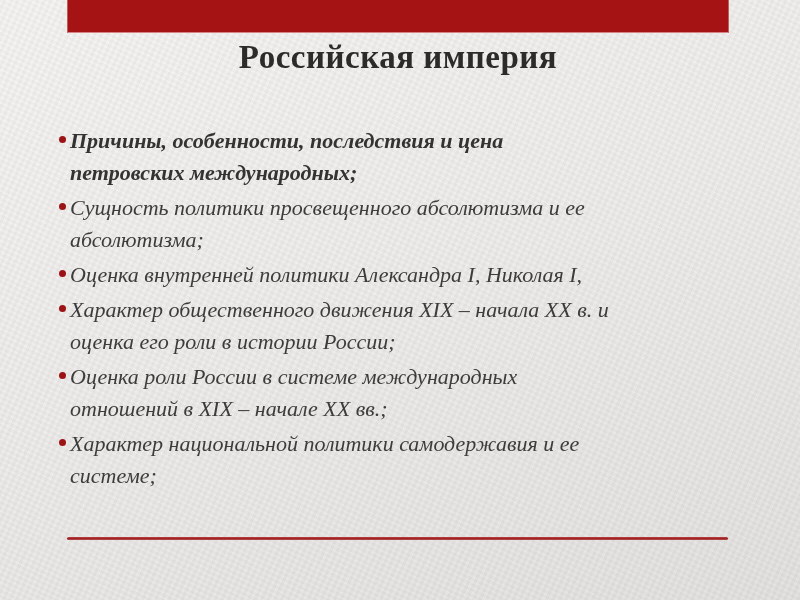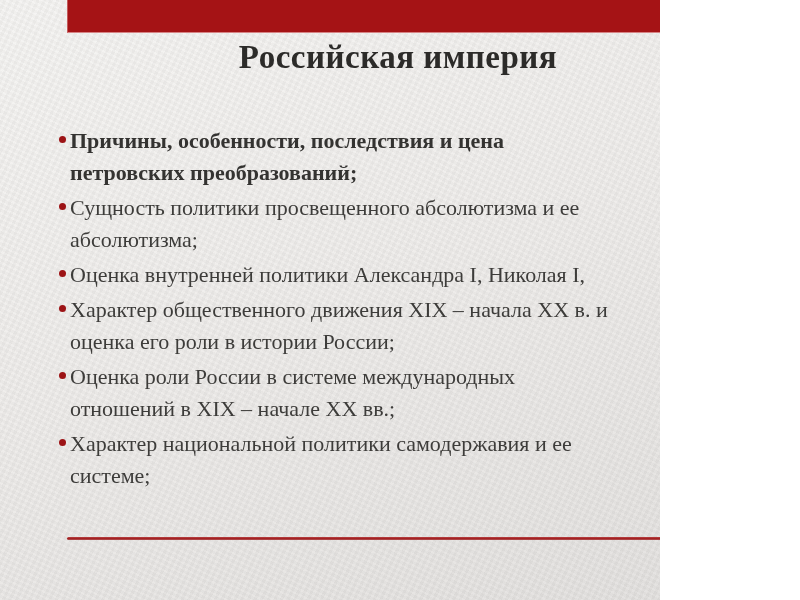--- a/index.html
+++ b/index.html
@@ -1,21 +1,21 @@
 <!DOCTYPE html>
 <html><head>
 <meta charset="utf-8">
 <style>
   html, body {
     margin: 0;
     padding: 0;
   }
   #slide {
     position: relative;
-    width: 660px;
+    width: 800px;
     height: 600px;
     overflow: hidden;
     font-family: "Liberation Serif", "DejaVu Serif", serif;
     
     background:
       repeating-linear-gradient(115deg, rgba(255,255,255,0.05) 0 3px, rgba(110,110,110,0.04) 3px 6px),
       repeating-linear-gradient(25deg,  rgba(255,255,255,0.04) 0 2px, rgba(100,100,100,0.035) 2px 5px),
       linear-gradient(160deg, #f4f3f1 0%, #edebe9 50%, #e2e0de 100%);
   }
   .top-bar {
@@ -40,20 +40,21 @@
     font-weight: bold;
     line-height: 41px;
     color: var(--title-color, #2c2b29);
     letter-spacing: 0.5px;
   }
   .bullet-list {
     position: absolute;
     left: 70px;
     top: 125px;
     width: 675px;
+    font-style: italic;
   }
   .bullet {
     position: relative;
     margin-bottom: 3px;
   }
   .bullet .dot {
     position: absolute;
     left: -11px;
     top: 11px;
     width: 7px;
@@ -85,21 +86,21 @@
 <body>
 
 <div id="slide" style="--accent-red: #a51315; --divider-red: #a21d1f; --dot-red: #9c1315; --title-color: #2c2b29; --body-color: #3d3c3a;">
   <div class="top-bar"></div>
   <div class="title">Российская империя</div>
   <div class="bullet-list">
       <div class="bullet bold">
         <span class="dot"></span>
         <div class="lines">
           <div>Причины, особенности, последствия и цена</div>
-          <div>петровских преобразований;</div>
+          <div>петровских международных;</div>
         </div>
       </div>
       <div class="bullet">
         <span class="dot"></span>
         <div class="lines">
           <div>Сущность политики просвещенного абсолютизма и ее</div>
           <div>абсолютизма;</div>
         </div>
       </div>
       <div class="bullet">

